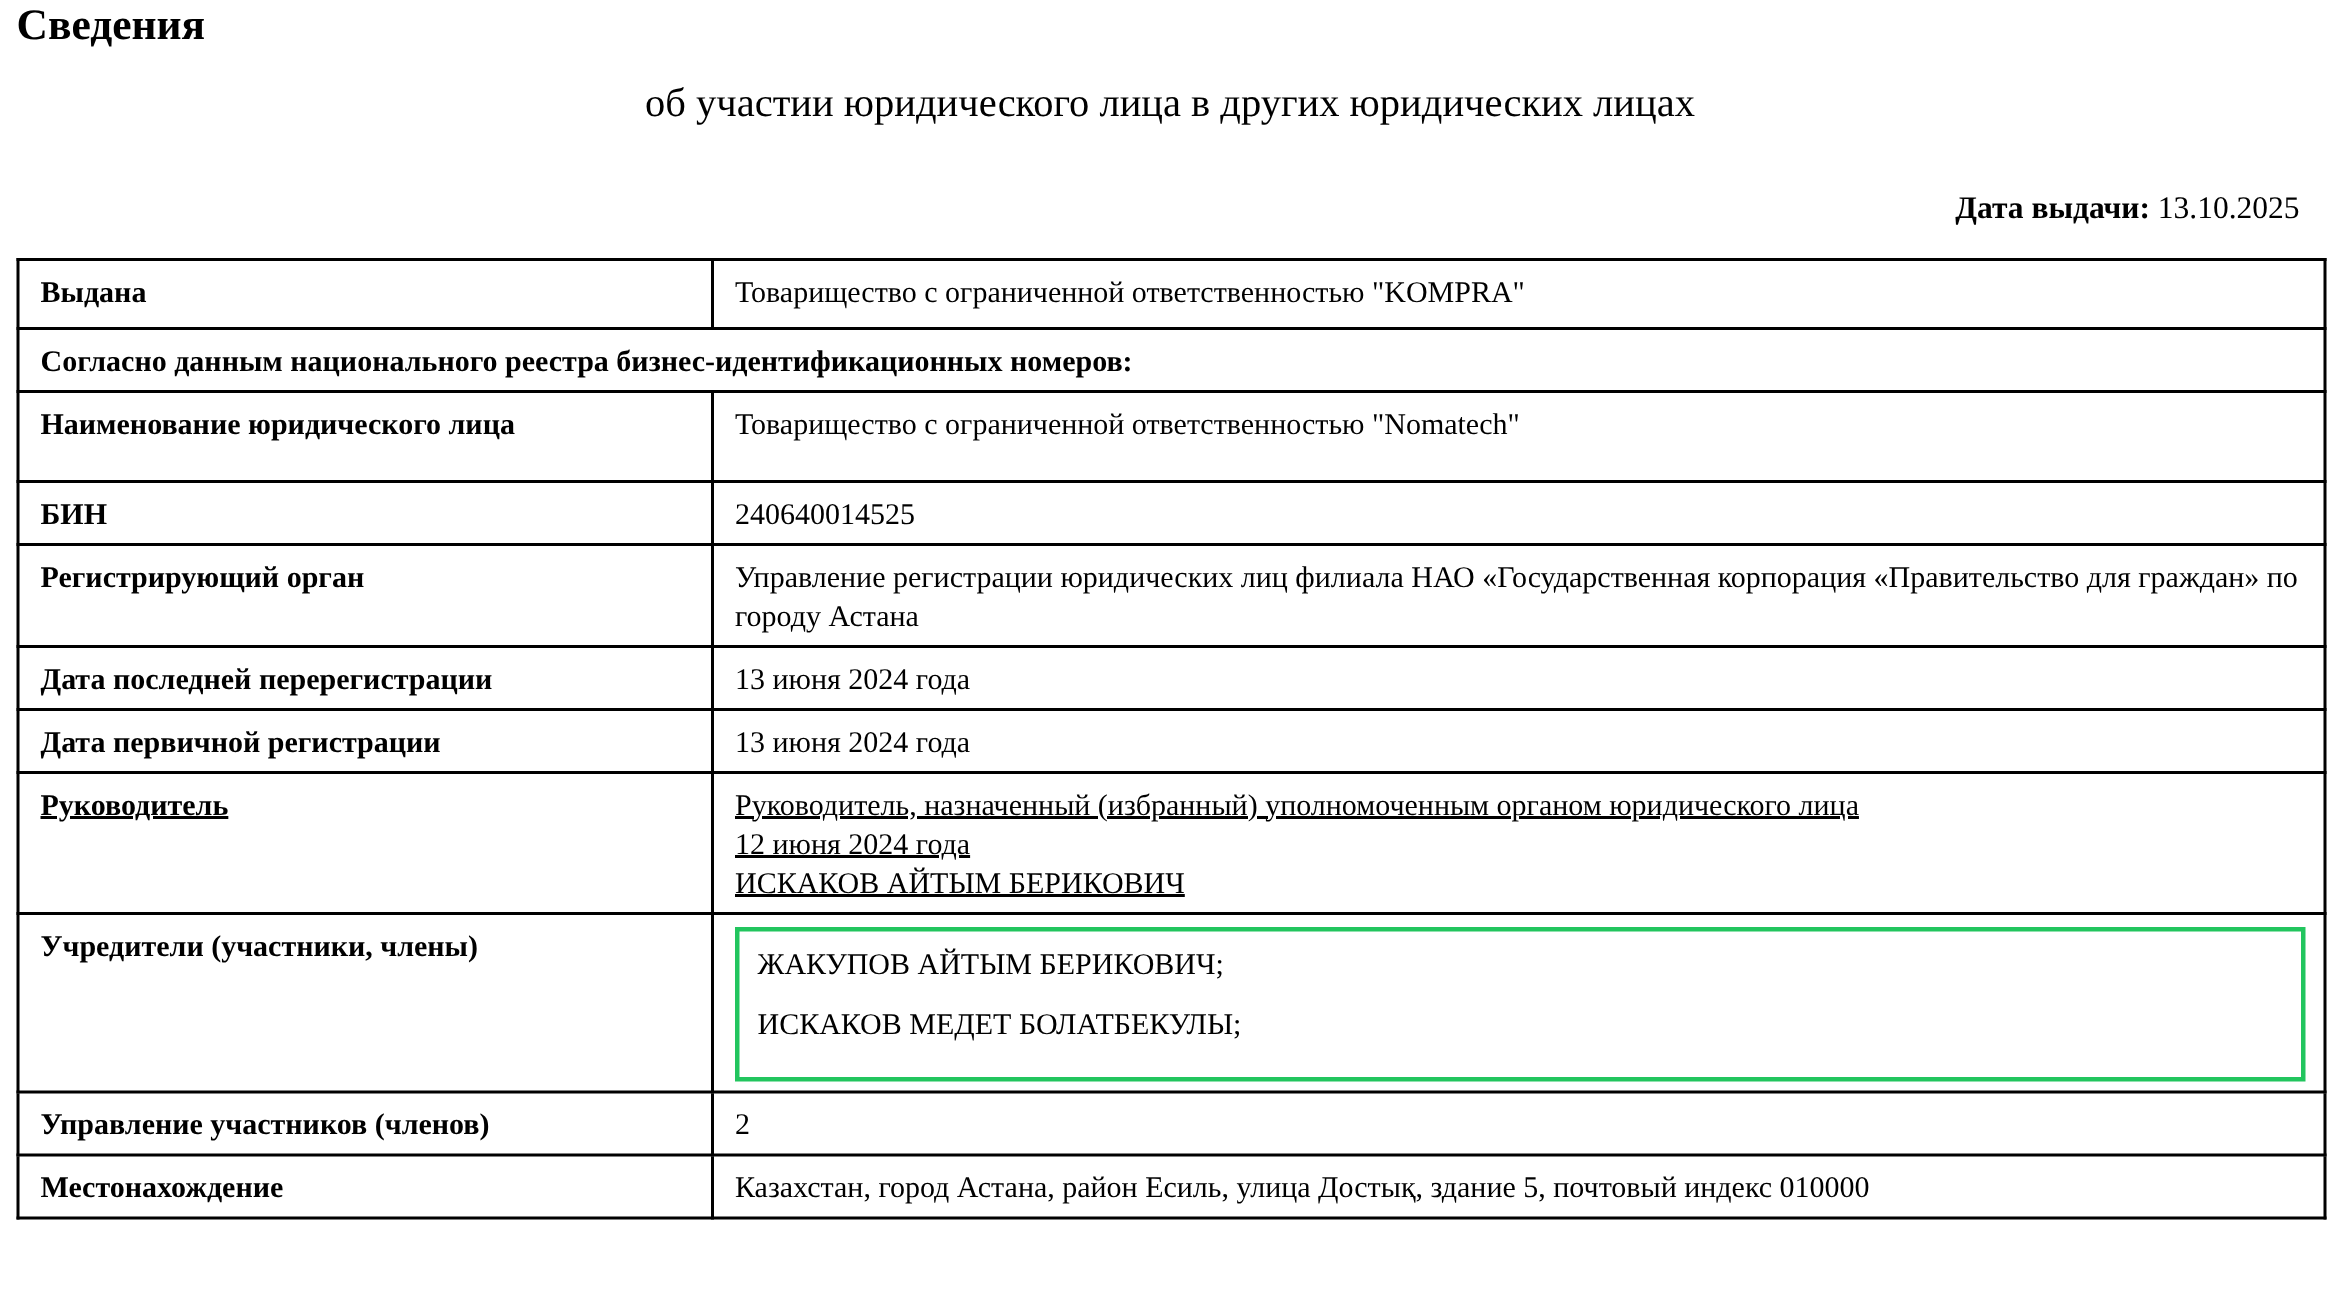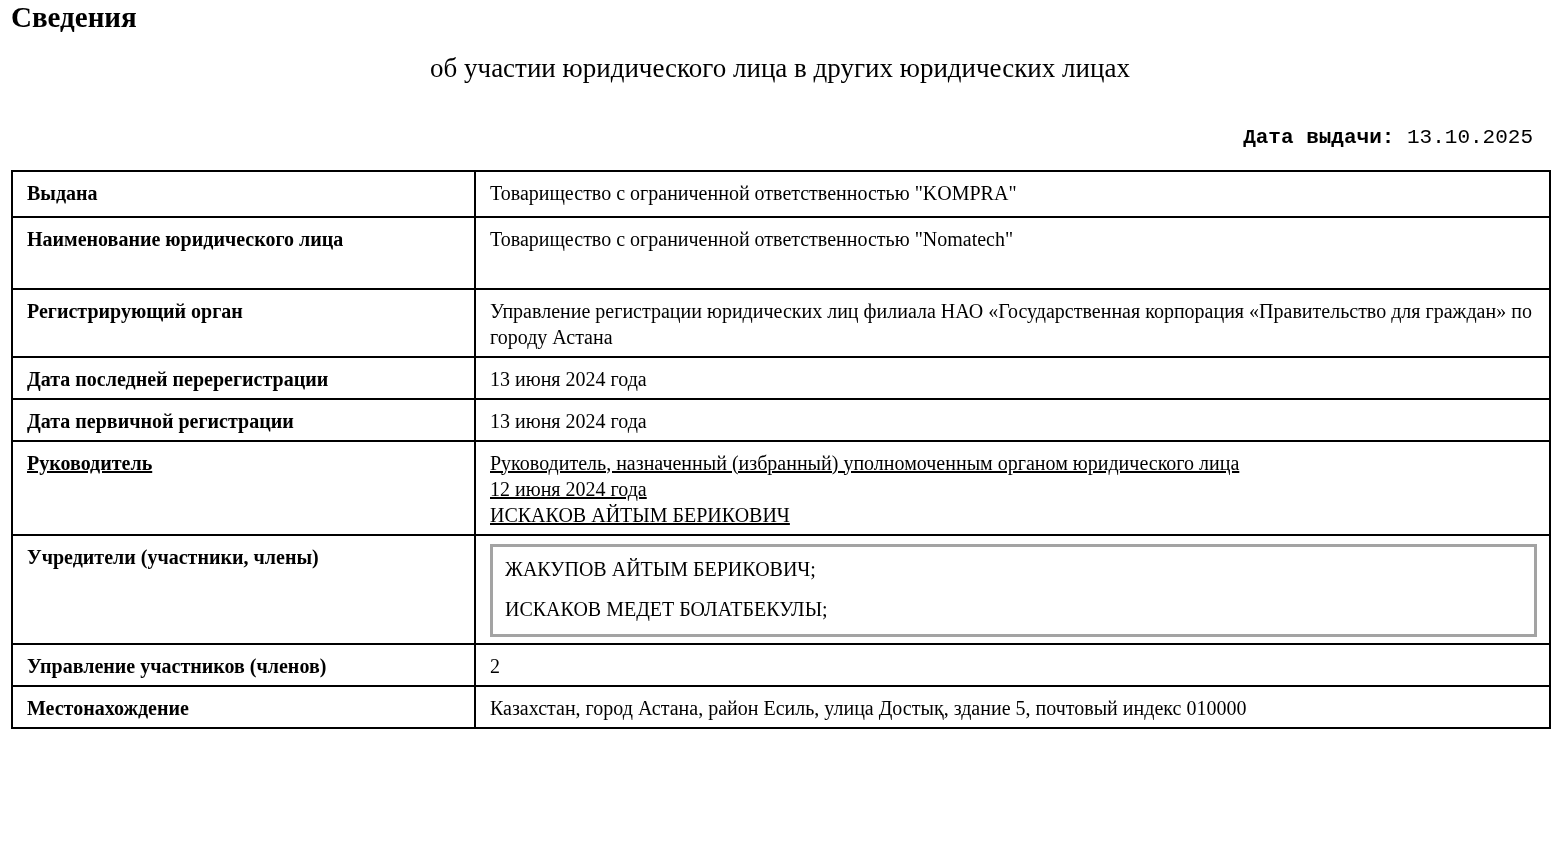--- a/index.html
+++ b/index.html
@@ -27,21 +27,20 @@
     font-weight: normal;
     font-size: 27px;
     margin: 20px 0 0 0;
     line-height: 1.1;
   }
   .issue-date {
     text-align: right;
     font-size: 21px;
     margin-top: 42px;
     padding-right: 16px;
-    font-family: Liberation Mono, monospace;
   }
   .issue-date .lbl { font-weight: bold; }
   table.info-table {
     margin-top: 21px;
     border-collapse: collapse;
     table-layout: fixed;
     width: 1538px;
   }
   table.info-table td {
     border: 2px solid #000000;
@@ -51,54 +50,61 @@
     padding: 8px 12px 6px 14px;
     overflow: hidden;
     box-sizing: border-box;
     margin-left: 36px;
   }
   td.col-label { font-weight: bold; width: 463px; }
   td.col-value { width: 1075px; }
   td.full-row  { font-weight: bold; }
   tr.h-46  td { height: 46px; }
   tr.h-40  td { height: 40px; }
-  tr.h-80  td { height: 72px; }
+  tr.h-80  td { height: 60px; }
   tr.h-42  td { height: 42px; }
   tr.h-68  td { height: 68px; }
   tr.h-88  td { height: 88px; text-decoration: underline; }
   tr.h-85  td { height: 85px; }
   td.founders-cell { padding: 0; }
   .founders-box {
-    border: 3px solid #a3a3a3;
+    border: 3px solid #22c55e;
     min-height: 81px;
     box-sizing: border-box;
-    padding: 9px 12px 12px 12px;
+    padding: 9px 12px 22px 12px;
   }
   .founders-box .line + .line { margin-top: 14px; }
   .participation-value { font-weight: normal; }
 </style>
 </head>
 <body>
 
 <h1 class="doc-title">Сведения</h1>
 <h2 class="doc-subtitle">об участии юридического лица в других юридических лицах</h2>
 
 <div class="issue-date">
   <span class="lbl">Дата выдачи:</span><span> 13.10.2025</span>
 </div>
 
 <table class="info-table">
   <tbody>
     <tr class="h-46">
       <td class="col-label">Выдана</td>
       <td class="col-value">Товарищество с ограниченной ответственностью "KOMPRA"</td>
     </tr>
+    <tr class="h-40">
+      <td class="full-row" colspan="2">Согласно данным национального реестра бизнес-идентификационных номеров:</td>
+    </tr>
     <tr class="h-80">
       <td class="col-label">Наименование юридического лица</td>
       <td class="col-value">Товарищество с ограниченной ответственностью "Nomatech"</td>
+    </tr>
+    <tr class="h-42">
+      <td class="col-label">БИН</td>
+      <td class="col-value">240640014525</td>
     </tr>
     <tr class="h-68">
       <td class="col-label">Регистрирующий орган</td>
       <td class="col-value">Управление регистрации юридических лиц филиала НАО «Государственная корпорация «Правительство для граждан» по городу Астана</td>
     </tr>
     <tr class="h-40">
       <td class="col-label">Дата последней перерегистрации</td>
       <td class="col-value">13 июня 2024 года</td>
     </tr>
     <tr class="h-40">

